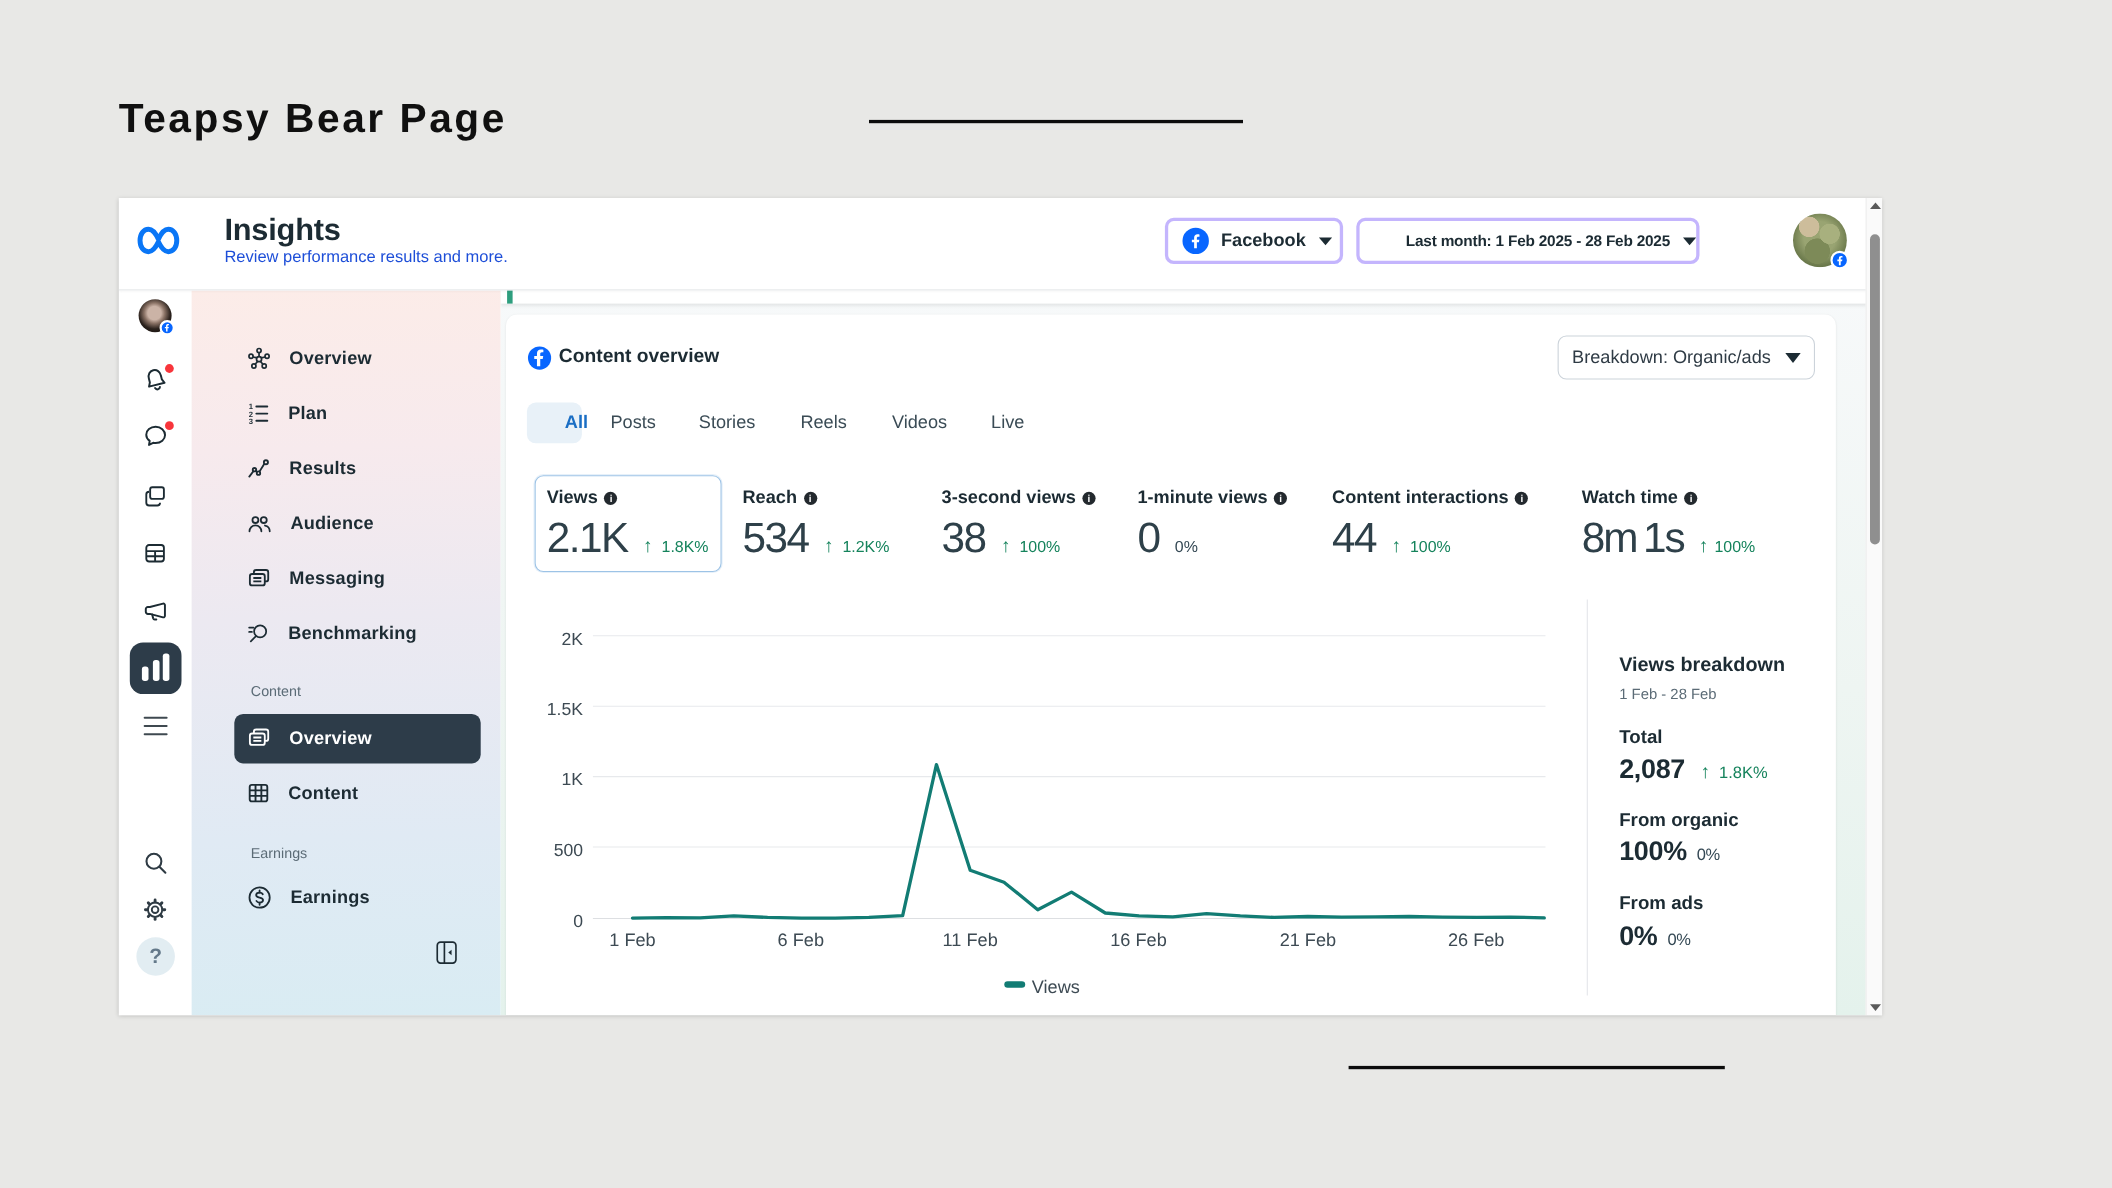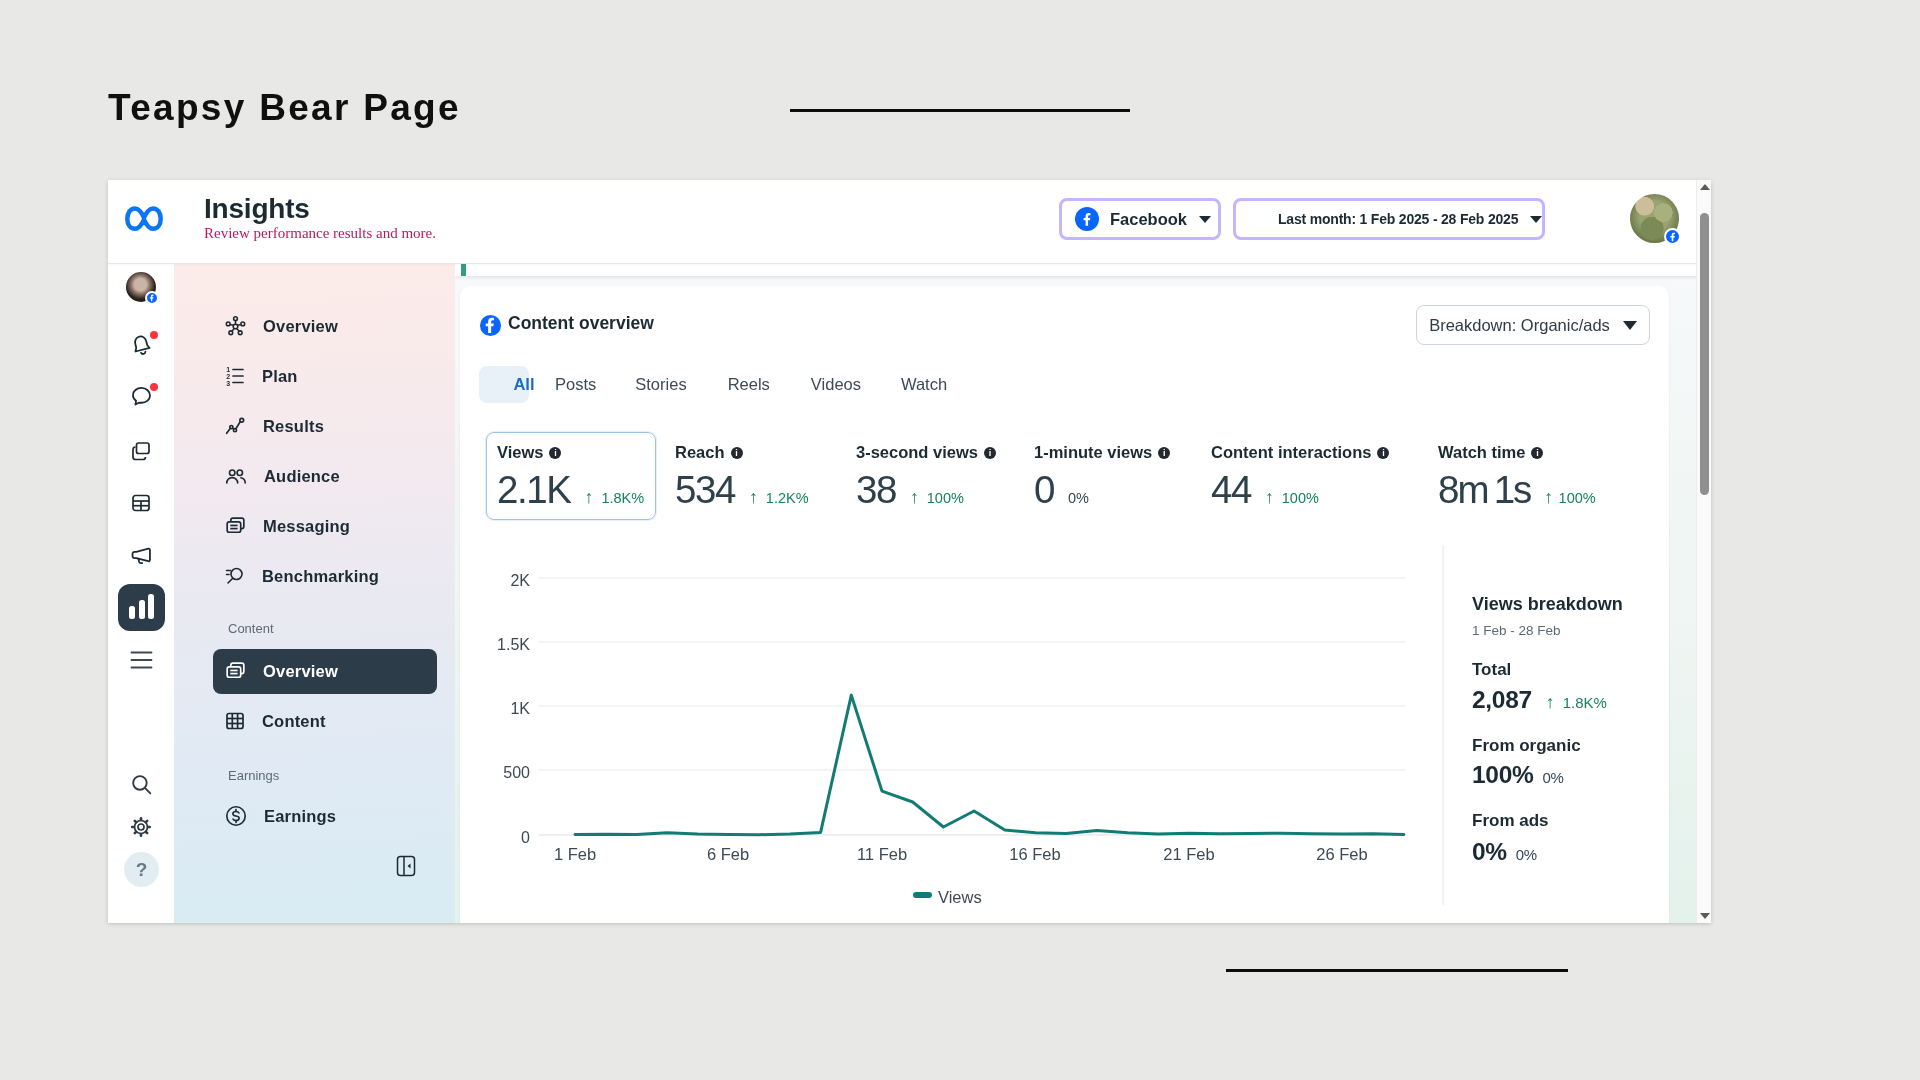--- a/index.html
+++ b/index.html
@@ -5,21 +5,21 @@
   * { margin:0; padding:0; box-sizing:border-box; }
   html,body { width:1920px; height:1080px; overflow:hidden; }
   body { background:#e8e8e6; font-family:"Liberation Sans", sans-serif; position:relative; }
   .title { position:absolute; left:108px; top:87px; font-size:37px; font-weight:700; color:#101010; letter-spacing:2.3px; }
   .rule { position:absolute; background:#0c0c0c; height:3px; }
   .shot { position:absolute; left:108px; top:180px; width:1603px; height:743px; background:#fff; box-shadow:0 1px 4px rgba(0,0,0,.18); overflow:hidden; }
 
   
   .hdr { position:absolute; left:0; top:0; width:1603px; height:84px; background:#fff; border-bottom:1px solid #e6e8ea; box-shadow:0 1px 2px rgba(0,0,0,.04); z-index:5; }
   .hdr h1 { position:absolute; left:96px; top:13px; font-size:28px; font-weight:700; color:#1c2b33; letter-spacing:-0.2px;}
-  .hdr .sub { position:absolute; left:96px; top:45px; font-size:15px; color:#be185d;font-family:Liberation Serif, serif; }
+  .hdr .sub { position:absolute; left:96px; top:45px; font-size:15px; color:#1d4ed8; }
   .pill { position:absolute; top:18px; height:42px; background:#fff; border:3px solid #c4b5fd; border-radius:8px; display:flex; align-items:center; font-size:15px; font-weight:700; color:#1c2b33; }
   .caret { width:0; height:0; border-left:6px solid transparent; border-right:6px solid transparent; border-top:7px solid #1c2b33; margin-left:12px; }
   .fbc { width:24px; height:24px; border-radius:50%; background:#0866ff; display:flex; align-items:center; justify-content:center; flex:none;}
   .avatar-top { position:absolute; left:1522px; top:14px; width:49px; height:49px; border-radius:50%;
     background:
       radial-gradient(circle at 30% 25%, #cdbd9b 0 18%, rgba(0,0,0,0) 19%),
       radial-gradient(circle at 68% 38%, #a8b07e 0 20%, rgba(0,0,0,0) 21%),
       radial-gradient(circle at 45% 70%, #7d8a58 0 26%, rgba(0,0,0,0) 27%),
       radial-gradient(circle at 50% 45%, #99a472 0 40%, #6c7a4c 70%, #4e5c38 100%); }
   .avatar-top .badge, .avatar-rail .badge { position:absolute; right:-2px; bottom:-2px; width:17px; height:17px; border-radius:50%; background:#0866ff; border:2px solid #fff; display:flex; align-items:center; justify-content:center;}
@@ -322,21 +322,21 @@
         </svg>
         <div class="co-h">Content overview</div>
         <div class="bd-pill">Breakdown: Organic/ads<span class="caret" style="border-top-width:9px; border-left-width:7px; border-right-width:7px; margin-left:13px;"></span></div>
 
         <div class="tabs">
           <div class="tab tab-all">All</div>
           <div class="tab" style="margin-left:26px;">Posts</div>
           <div class="tab" style="margin-left:39px;">Stories</div>
           <div class="tab" style="margin-left:41px;">Reels</div>
           <div class="tab" style="margin-left:41px;">Videos</div>
-          <div class="tab" style="margin-left:40px;">Watch</div>
+          <div class="tab" style="margin-left:40px;">Live</div>
         </div>
 
         <div class="viewsbox"></div>
         <div class="metric" style="left:37px;">
           <div class="mlabel">Views<span class="info">i</span></div>
           <div class="mval">2.1K<span class="mgrow"><span class="marr">↑</span> 1.8K%</span></div>
         </div>
         <div class="metric" style="left:215px;">
           <div class="mlabel">Reach<span class="info">i</span></div>
           <div class="mval">534<span class="mgrow"><span class="marr">↑</span> 1.2K%</span></div>

